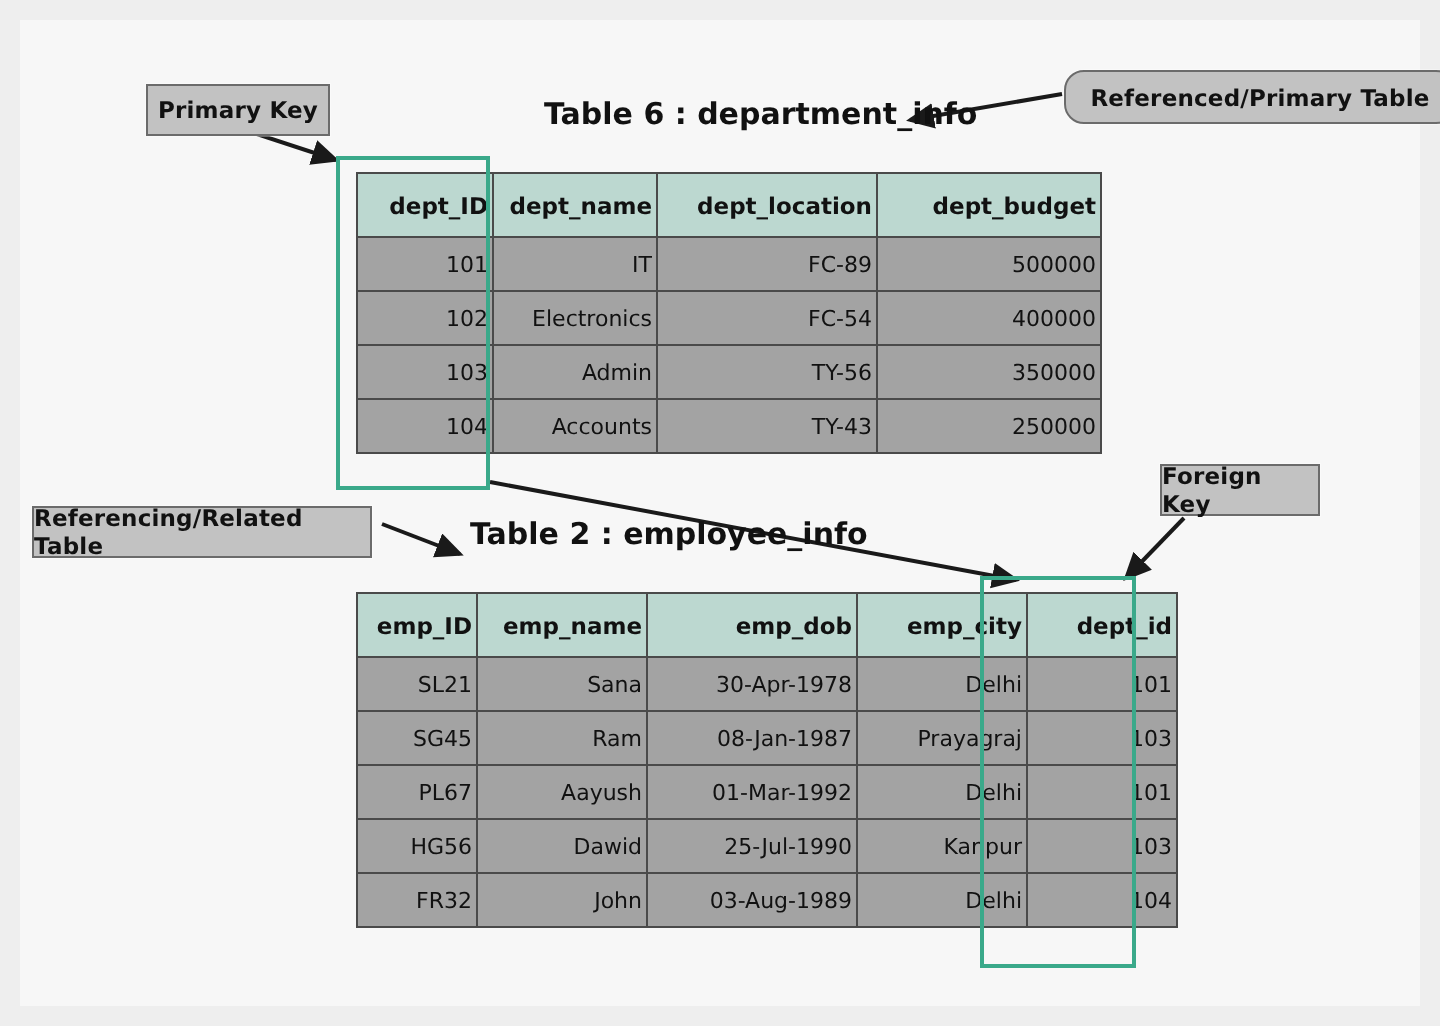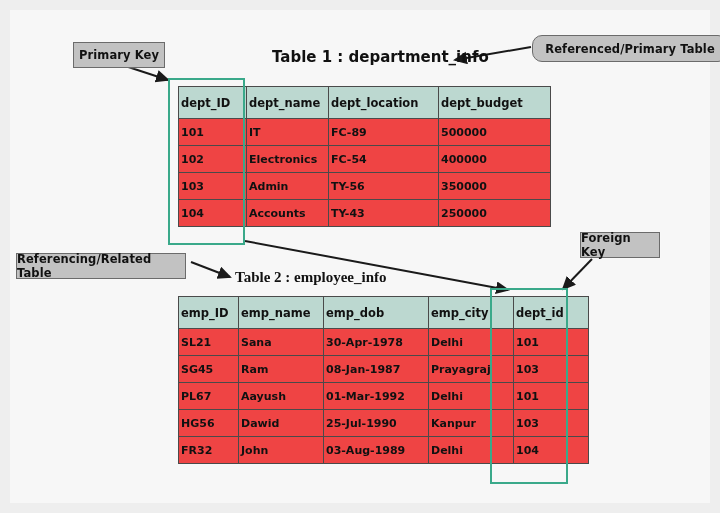--- a/index.html
+++ b/index.html
@@ -37,47 +37,47 @@
 
   
   .table-title{
     position:absolute;
     font-size:15px;
     font-weight:bold;
     color:#111;
     white-space:nowrap;
   }
   #title-table1{left:272px;top:48px;}
-  #title-table2{left:235px;top:269px;font-family:Liberation Serif, serif;}
+  #title-table2{left:235px;top:258px;}
 
   
   .db-table{
     position:absolute;
     border-collapse:collapse;
     table-layout:fixed;
     background:#f2f2f2;
   }
   .db-table th,.db-table td{
     border:1.4px solid #4a4a4a;
-    text-align:left;
+    text-align:right;
     color:#111;
     font-weight:bold;
     box-sizing:border-box;
   }
   .db-table th{
     background:#bcd8d0;
     font-size:11.5px;
     height:32px;
     padding:0 2px;
   }
   .db-table td{
-    background:#ef4444;
+    background:#a3a3a3;
     font-size:11px;
     height:27px;
-    font-weight:bold;
+    font-weight:normal;
     padding:0 2px;
   }
 
   #table1{left:178px;top:86px;width:372px;}
   #table2{left:178px;top:296px;width:390px;}
 
   
   .key-box{
     position:absolute;
     border:2px solid #3aa98a;
@@ -117,21 +117,21 @@
   <div class="callout" id="callout-referenced-table">
     <span>Referenced/Primary Table</span>
   </div>
   <div class="callout" id="callout-referencing-table">
     <span>Referencing/Related Table</span>
   </div>
   <div class="callout" id="callout-foreign-key">
     <span>Foreign Key</span>
   </div>
 
-  <div class="table-title" id="title-table1">Table 1 : department_info</div>
+  <div class="table-title" id="title-table1">Table 6 : department_info</div>
   <div class="table-title" id="title-table2">Table 2 : employee_info</div>
 
   <table class="db-table" id="table1">
     <colgroup>
       <col style="width:68px">
         <col style="width:82px">
         <col style="width:110px">
         <col style="width:112px">
     </colgroup>
     <thead>

